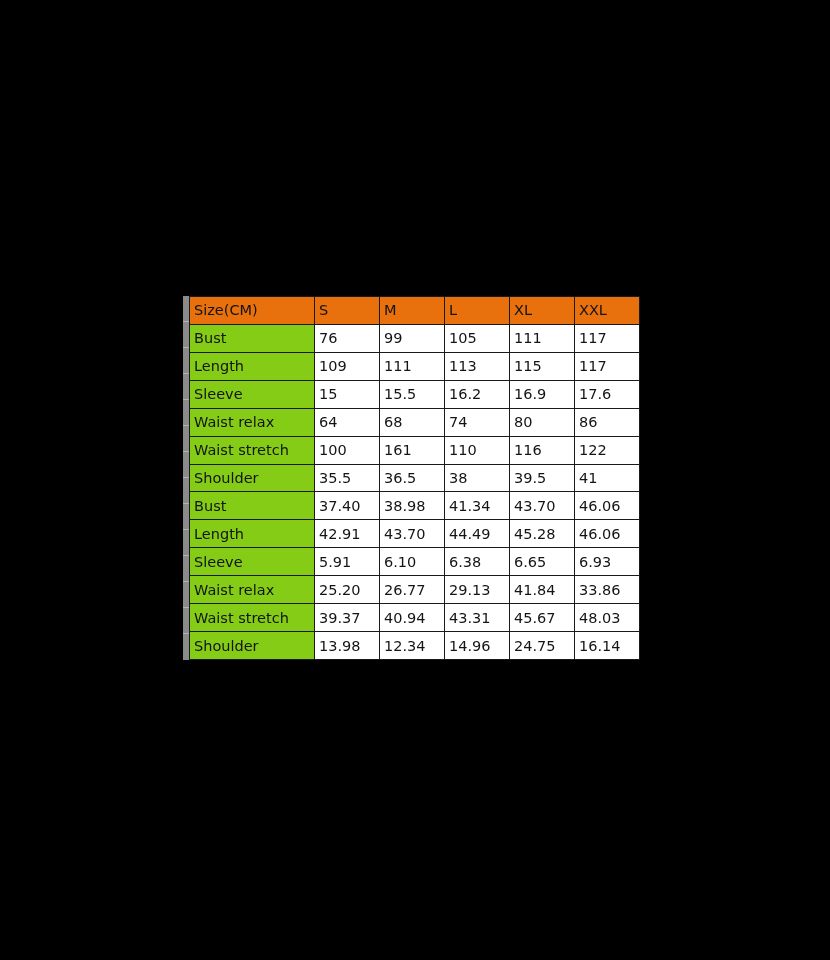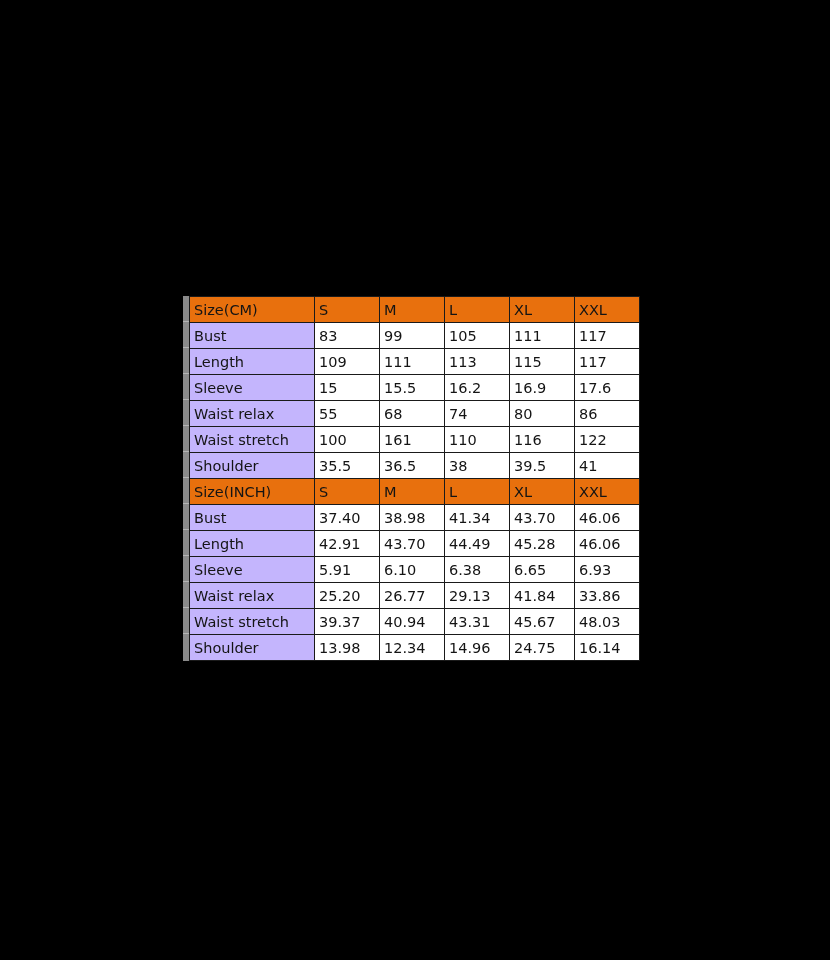--- a/index.html
+++ b/index.html
@@ -58,21 +58,21 @@
     overflow: hidden;
     text-align: left;
     vertical-align: middle;
   }
 
   
   td.col-label { width: 125px; }
   td.col-size  { width: 65px; }
 
   
-  td.label-cell  { background: #c4b5fd; }
+  td.label-cell  { background: #84cc16; }
   tr.header-row td { background: #e8700d; }
 </style>
 </head>
 <body>
 
 <div class="size-chart-wrap">
 
   <div class="row-gutter">
       <div class="gutter-cell"></div>
       <div class="gutter-cell"></div>
@@ -95,21 +95,21 @@
         <tr class="header-row">
           <td class="col-label">Size(CM)</td>
           <td class="col-size">S</td>
           <td class="col-size">M</td>
           <td class="col-size">L</td>
           <td class="col-size">XL</td>
           <td class="col-size">XXL</td>
         </tr>
         <tr>
           <td class="col-label label-cell">Bust</td>
-          <td class="col-size">83</td>
+          <td class="col-size">76</td>
           <td class="col-size">99</td>
           <td class="col-size">105</td>
           <td class="col-size">111</td>
           <td class="col-size">117</td>
         </tr>
         <tr>
           <td class="col-label label-cell">Length</td>
           <td class="col-size">109</td>
           <td class="col-size">111</td>
           <td class="col-size">113</td>
@@ -119,21 +119,21 @@
         <tr>
           <td class="col-label label-cell">Sleeve</td>
           <td class="col-size">15</td>
           <td class="col-size">15.5</td>
           <td class="col-size">16.2</td>
           <td class="col-size">16.9</td>
           <td class="col-size">17.6</td>
         </tr>
         <tr>
           <td class="col-label label-cell">Waist relax</td>
-          <td class="col-size">55</td>
+          <td class="col-size">64</td>
           <td class="col-size">68</td>
           <td class="col-size">74</td>
           <td class="col-size">80</td>
           <td class="col-size">86</td>
         </tr>
         <tr>
           <td class="col-label label-cell">Waist stretch</td>
           <td class="col-size">100</td>
           <td class="col-size">161</td>
           <td class="col-size">110</td>
@@ -141,28 +141,20 @@
           <td class="col-size">122</td>
         </tr>
         <tr>
           <td class="col-label label-cell">Shoulder</td>
           <td class="col-size">35.5</td>
           <td class="col-size">36.5</td>
           <td class="col-size">38</td>
           <td class="col-size">39.5</td>
           <td class="col-size">41</td>
         </tr>
-        <tr class="header-row">
-          <td class="col-label">Size(INCH)</td>
-          <td class="col-size">S</td>
-          <td class="col-size">M</td>
-          <td class="col-size">L</td>
-          <td class="col-size">XL</td>
-          <td class="col-size">XXL</td>
-        </tr>
         <tr>
           <td class="col-label label-cell">Bust</td>
           <td class="col-size">37.40</td>
           <td class="col-size">38.98</td>
           <td class="col-size">41.34</td>
           <td class="col-size">43.70</td>
           <td class="col-size">46.06</td>
         </tr>
         <tr>
           <td class="col-label label-cell">Length</td>

